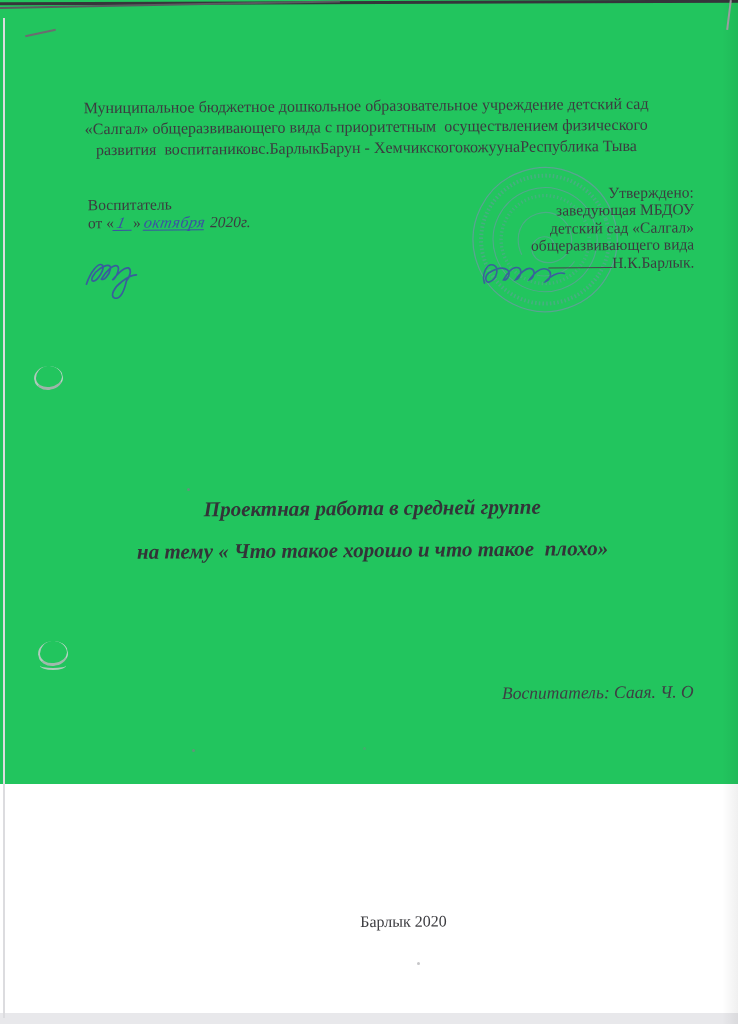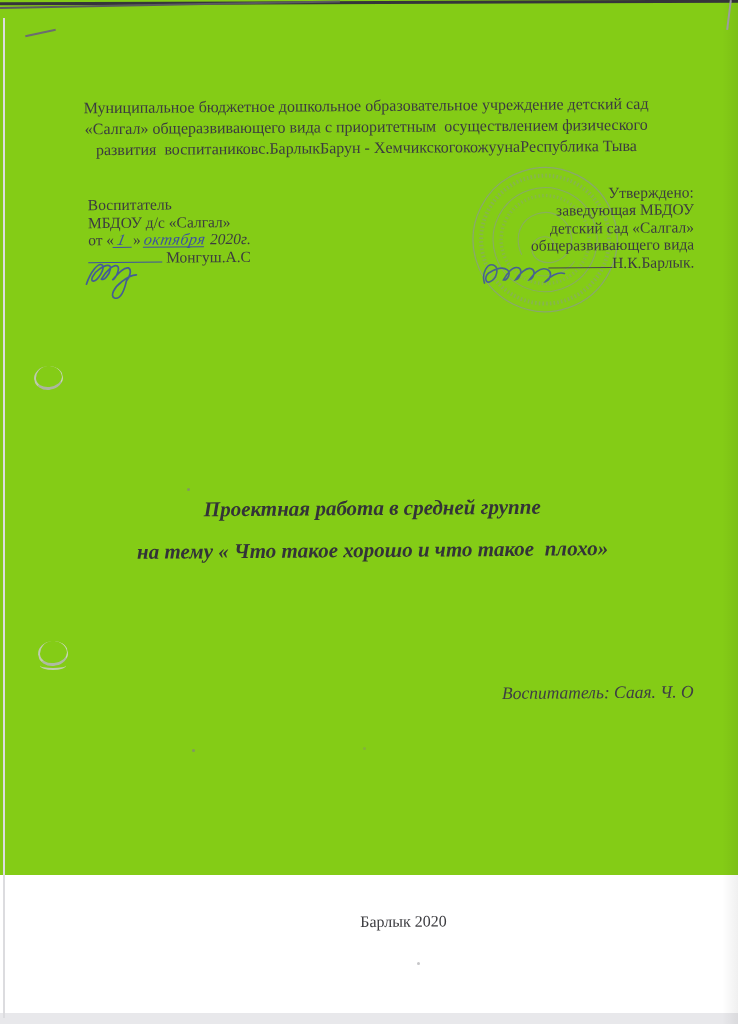--- a/index.html
+++ b/index.html
@@ -3,22 +3,22 @@
 <meta charset="utf-8">
 <style>
   html,body{margin:0;padding:0;}
   body{
     width:738px;height:1024px;
     background:#ffffff;
     font-family:"Liberation Serif", serif;
     overflow:hidden;
   }
   .page{
-    position:relative;width:738px;height:875px;
-    background:#84cc16;
+    position:relative;width:738px;height:784px;
+    background:#22c55e;
   }
   .abs{position:absolute;}
 
   
   .edge-top-a{left:0;top:1px;width:738px;height:3px;background:#35353a;transform:rotate(-0.2deg);}
   .edge-top-b{left:0;top:7px;width:340px;height:2px;background:#5a5a60;transform:rotate(-1.1deg);transform-origin:0 0;}
   .edge-top-right{left:728px;top:0;width:2px;height:30px;background:#a0a0a4;transform:rotate(7deg);}
   .edge-bottom{left:0;top:1013px;width:738px;height:11px;background:#e8e8eb;}
   .edge-left{left:3px;top:18px;width:2px;height:1000px;background:#dcdcdf;}
   .edge-right-shade{right:0;top:0;width:16px;height:1024px;background:linear-gradient(to right, rgba(0,0,0,0), rgba(0,0,0,0.06));}
@@ -88,27 +88,22 @@
         <circle cx="89" cy="89" r="64" stroke-width="4" stroke-dasharray="1.6 2.1" opacity="0.32"></circle>
         <circle cx="89" cy="89" r="52" stroke-width="1.1" opacity="0.45"></circle>
         <circle cx="89" cy="89" r="44" stroke-width="3.4" stroke-dasharray="1.5 2.2" opacity="0.28"></circle>
         <path d="M62,96 C60,76 72,62 89,62 C106,62 118,76 115,94 C113,106 102,114 90,113 C80,112 72,105 73,96 C74,88 82,84 89,86 C96,88 98,95 94,99" stroke-width="1.2" opacity="0.4"></path>
         <path d="M70,120 C80,127 100,127 110,119" stroke-width="1.1" opacity="0.35"></path>
       </g>
     </svg>
 
     <div class="abs agreed">
       <div>Воспитатель</div>
-      <div>МБДОУ д/с «Салгал»</div>
       <div>
         <span class="pre">от «</span><span class="hand day">1</span><span>»</span><span class="hand month">октября</span><span class="year">2020г.</span>
-      </div>
-      <div>
-        <span class="uline blue"></span>
-        <span>Монгуш.А.С</span>
       </div>
     </div>
 
     <svg class="abs sig-svg" style="left:84px;top:246px;" width="104" height="56" viewBox="0 0 104 56">
       <path d="M4,36 C8,24 16,14 20,17 C23,20 16,32 11,33 C7,33 11,25 17,21 C24,16 29,16 28,21 C27,27 21,33 19,31 C23,24 31,16 35,18 C38,20 34,30 30,32 C35,26 42,19 46,20 C50,22 47,30 44,33 C42,42 38,52 32,50 C27,48 32,39 39,34 C44,30 50,27 54,27" stroke="#3c50a4" stroke-width="1.7" fill="none" opacity="0.9" stroke-linecap="round"></path>
     </svg>
 
     <div class="abs approved">
       <div>Утверждено:</div>
       <div>заведующая МБДОУ</div>

